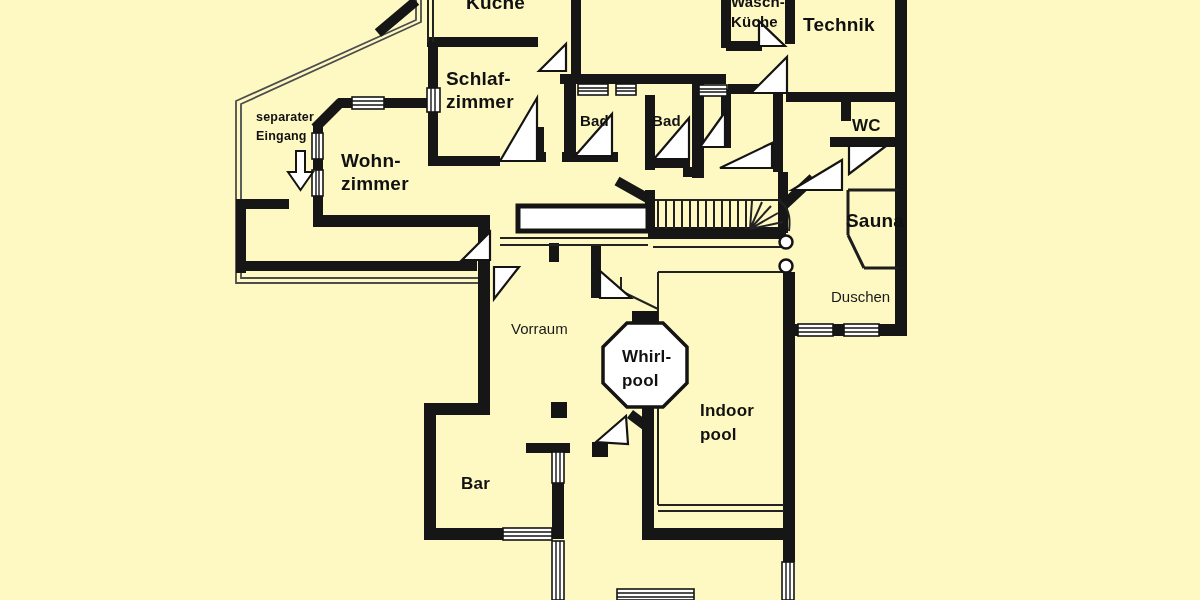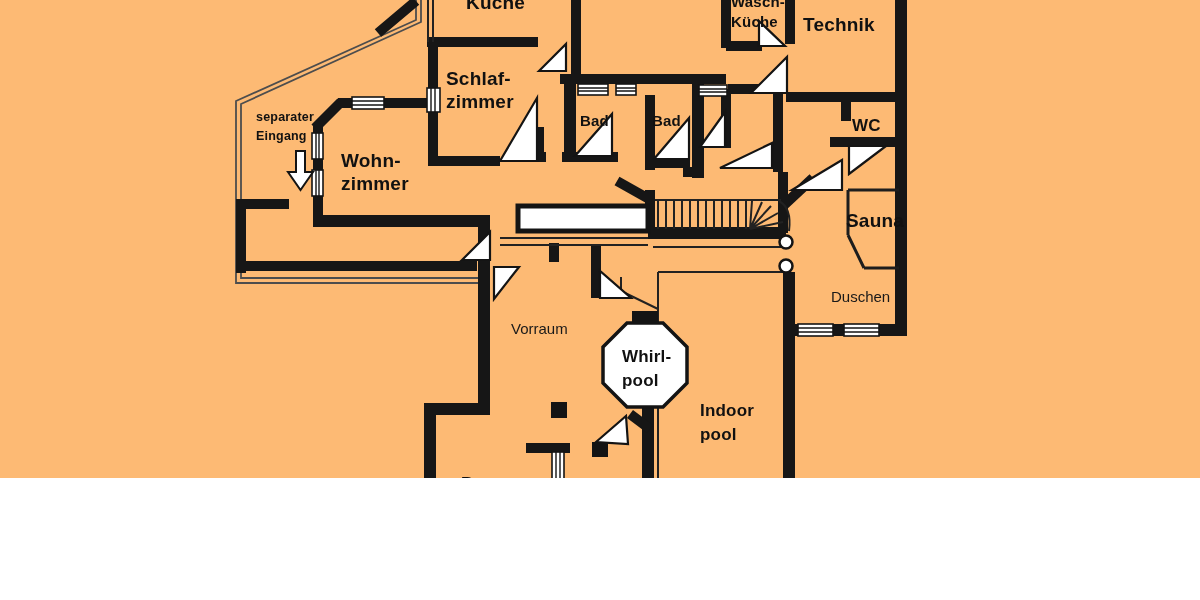--- a/index.html
+++ b/index.html
@@ -1,16 +1,16 @@
 <!DOCTYPE html>
 <html><head>
 <meta charset="utf-8">
 <style>
   html,body{margin:0;padding:0;background:#fff;}
-  .stage{position:relative;width:1200px;height:478px;background:#fdba74;overflow:hidden;
+  .stage{position:relative;width:1200px;height:600px;background:#fef9c3;overflow:hidden;
          font-family:"Liberation Sans", sans-serif;text-align:center;}
   svg{display:block}
   .wall{stroke:#161616;fill:none}
   .w10{stroke-width:10}
   .w12{stroke-width:12}
   .thin{stroke:#222;stroke-width:2;fill:none}
   .thin3{stroke:#1d1d1d;stroke-width:3;fill:none}
   .boundary{stroke:#4d4d4d;stroke-width:1.8;fill:none}
   .wedge{fill:#ffffff;stroke:#141414;stroke-width:2.2;stroke-linejoin:miter}
   .winframe{fill:#ffffff;stroke:#141414;stroke-width:1.6}

